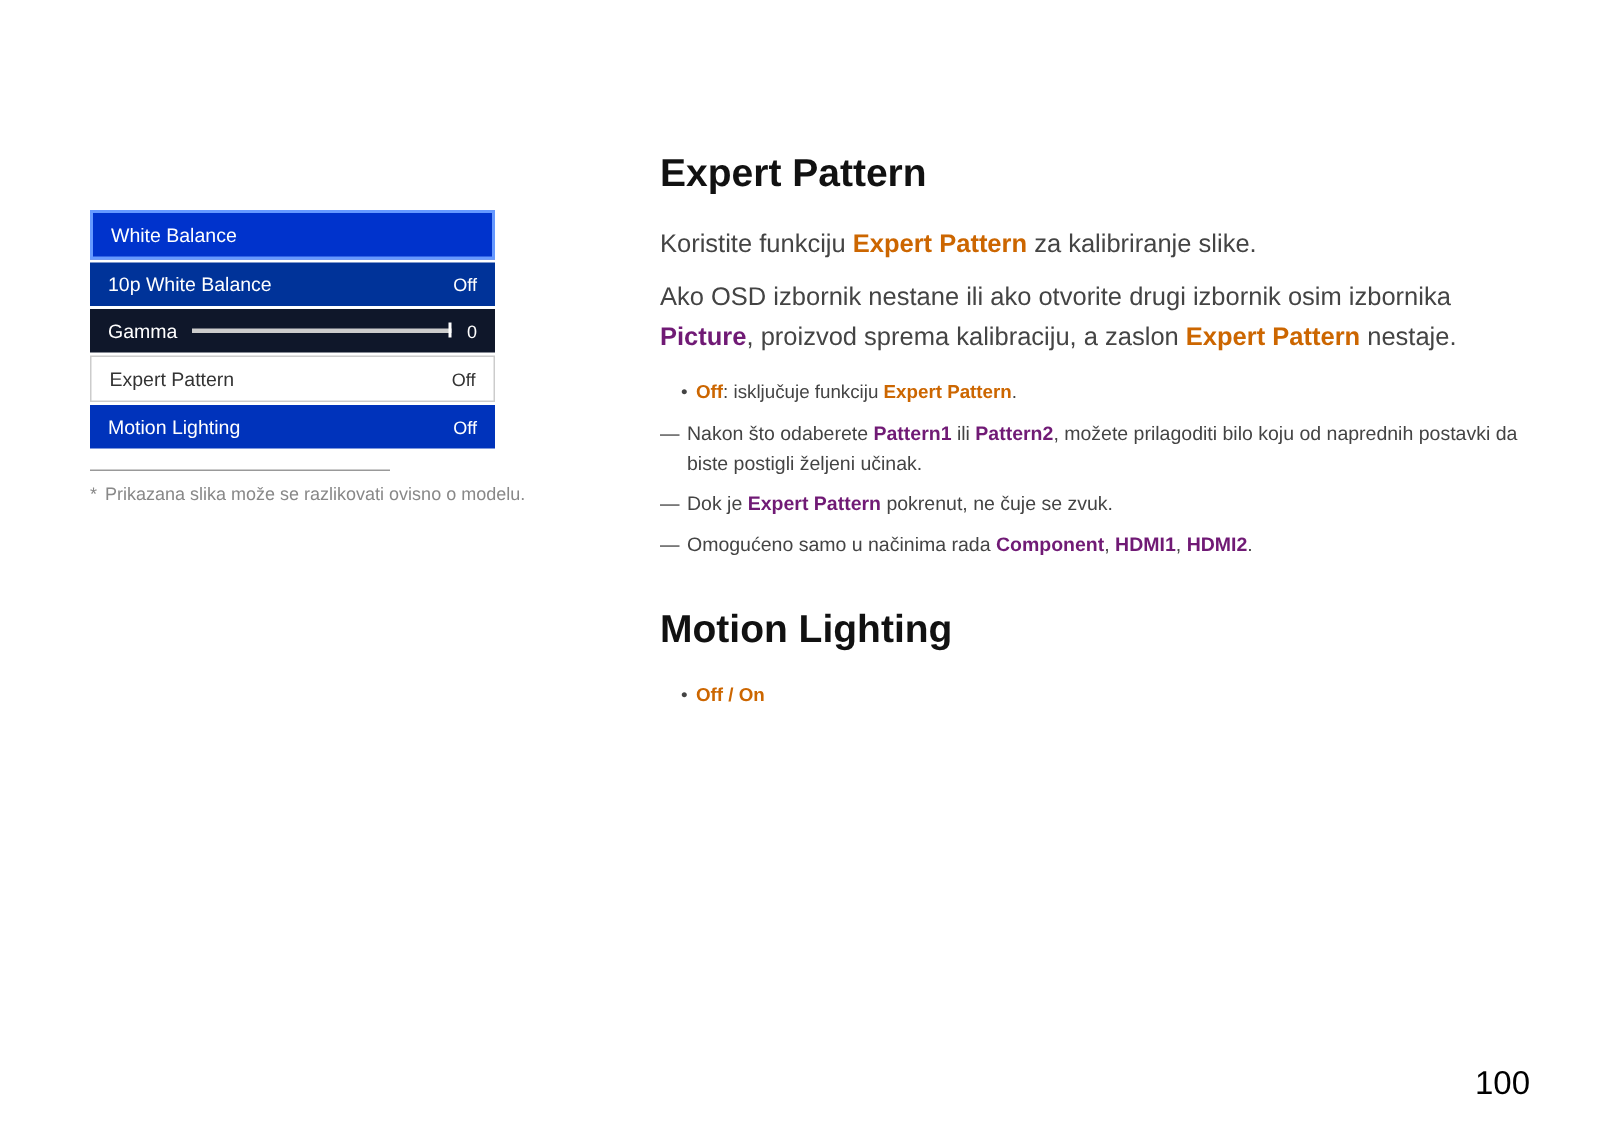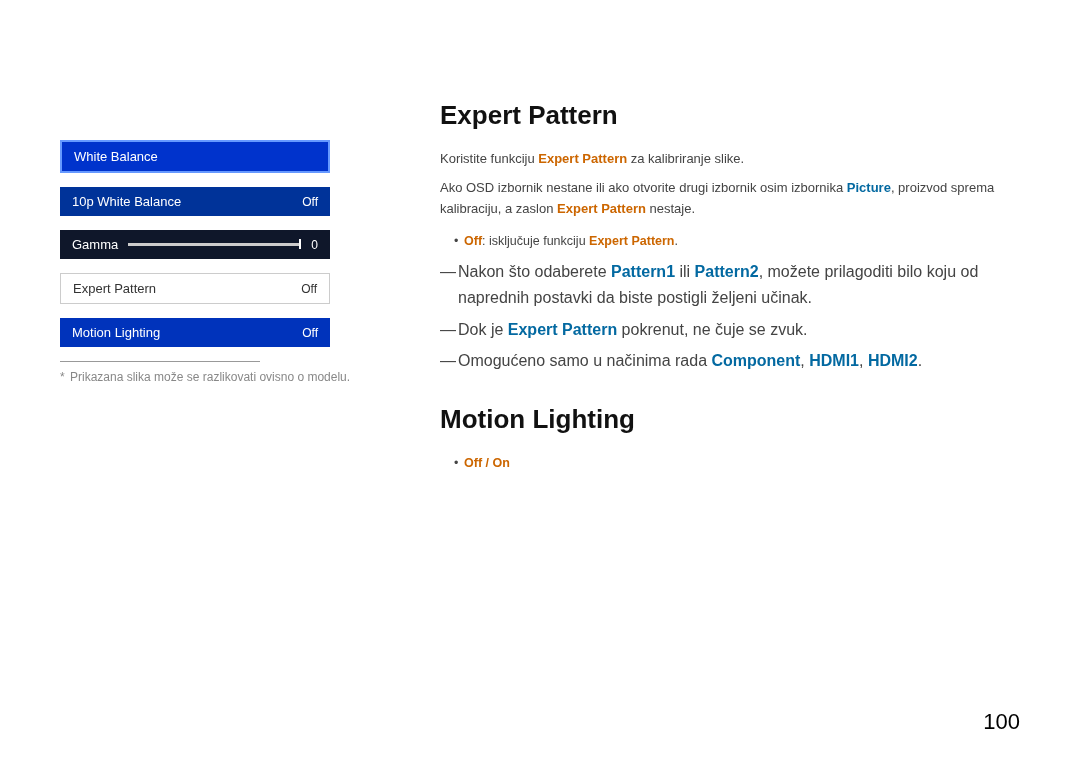--- a/index.html
+++ b/index.html
@@ -31,21 +31,21 @@
 
     .menu-list {
       width: 270px;
     }
 
     .menu-item {
       display: flex;
       align-items: center;
       justify-content: space-between;
       padding: 7px 12px;
-      margin-bottom: 14px;
+      margin-bottom: 2px;
       font-size: 13px;
       color: #fff;
       background: #003399;
       cursor: pointer;
       text-align: center;
     }
 
     .menu-item.active {
       background: #0033cc;
       border: 2px solid #6699ff;
@@ -118,37 +118,37 @@
     }
 
     .section-title {
       font-size: 26px;
       font-weight: bold;
       color: #111;
       margin-bottom: 18px;
     }
 
     .section-body {
-      font-size: 13px;
+      font-size: 17px;
       color: #444;
       line-height: 1.6;
       margin-bottom: 12px;
     }
 
     .section-body p {
       margin-bottom: 8px;
     }
 
     .highlight-orange {
       color: #cc6600;
       font-weight: bold;
     }
 
     .highlight-blue {
-      color: #0369a1;
+      color: #701a75;
       font-weight: bold;
     }
 
     .bullet-list {
       margin: 8px 0 8px 14px;
       list-style: none;
     }
 
     .bullet-list li {
       font-size: 12.5px;
@@ -160,21 +160,21 @@
     }
 
     .bullet-list li::before {
       content: '•';
       position: absolute;
       left: 0;
       color: #444;
     }
 
     .note-line {
-      font-size: 16px;
+      font-size: 13px;
       color: #444;
       line-height: 1.6;
       margin-bottom: 6px;
       padding-left: 18px;
       position: relative;
     }
 
     .note-line::before {
       content: '—';
       position: absolute;

